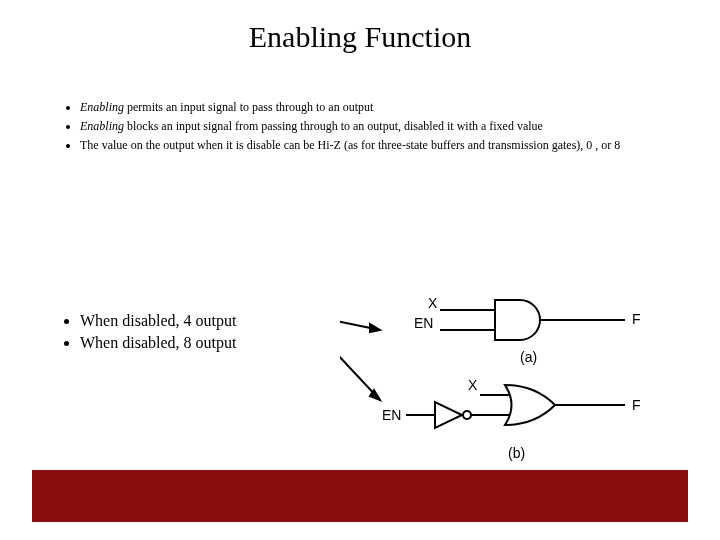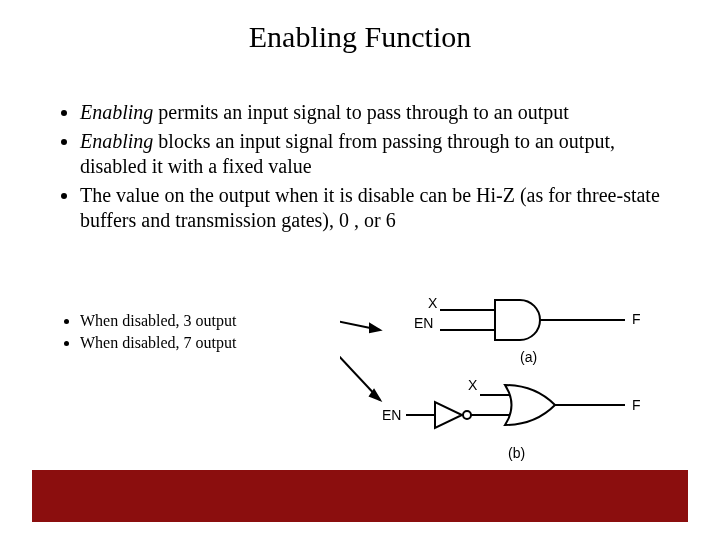--- a/index.html
+++ b/index.html
@@ -23,21 +23,21 @@
     left: 0;
     width: 720px;
     text-align: center;
     font-size: 30px;
   }
   .main-bullets {
     position: absolute;
     top: 100px;
     left: 60px;
     width: 600px;
-    font-size: 20px;
+    font-size: 12px;
     line-height: 1.25;
   }
   .main-bullets ul,
   .sub-bullets ul {
     margin: 0;
     padding-left: 20px;
   }
   .main-bullets li {
     margin-bottom: 4px;
   }
@@ -78,29 +78,29 @@
 
   <div class="main-bullets">
     <ul>
       <li>
         <span class="italic">Enabling</span><span> permits an input signal to pass through to an output</span>
       </li>
       <li>
         <span class="italic">Enabling</span><span> blocks an input signal from passing through to an output, disabled it with a fixed value</span>
       </li>
       <li>
-        <span>The value on the output when it is disable can be Hi-Z (as for three-state buffers and transmission gates), 0 , or 6</span>
+        <span>The value on the output when it is disable can be Hi-Z (as for three-state buffers and transmission gates), 0 , or 8</span>
       </li>
     </ul>
   </div>
 
   <div class="sub-bullets">
     <ul>
-      <li>When disabled, 3 output</li>
-      <li>When disabled, 7 output</li>
+      <li>When disabled, 4 output</li>
+      <li>When disabled, 8 output</li>
     </ul>
   </div>
 
   <div class="diagram">
     <svg width="320" height="190" viewBox="0 0 320 190">
 
       <g stroke="#000" stroke-width="2" fill="#000">
         <line x1="-18" y1="28" x2="40" y2="40"></line>
         <polygon points="40,40 30,34 30,42"></polygon>
         <line x1="-18" y1="48" x2="40" y2="110"></line>

